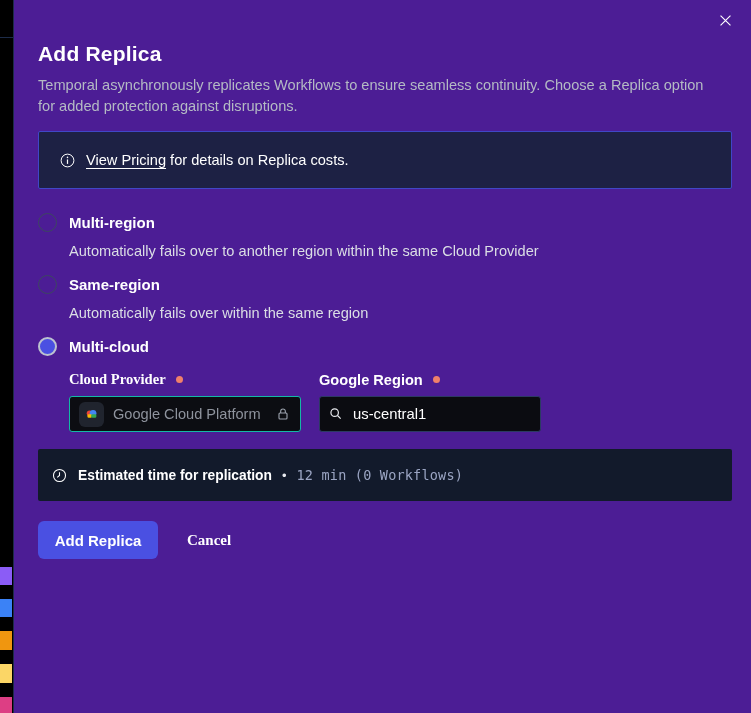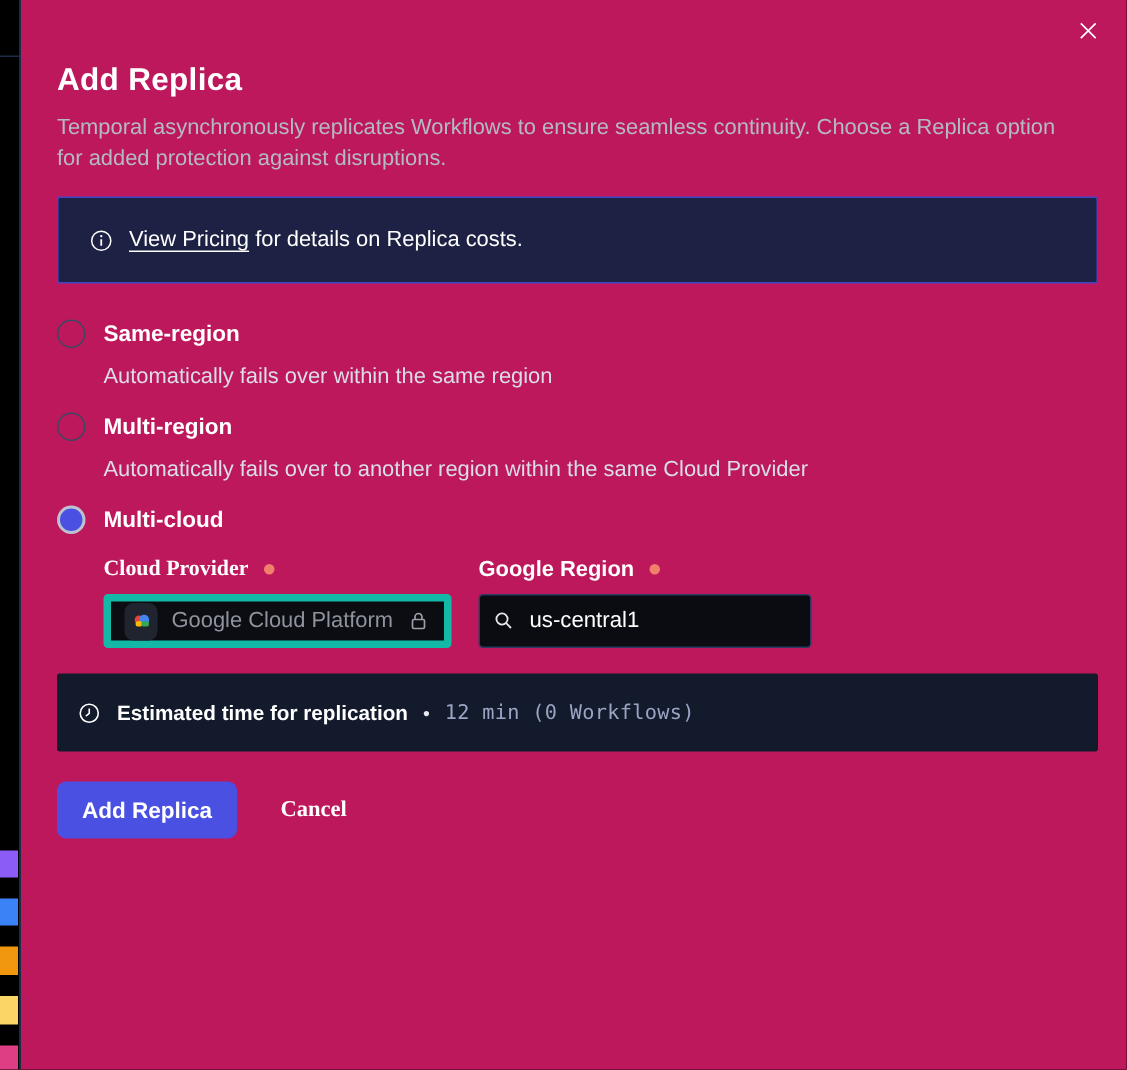--- a/index.html
+++ b/index.html
@@ -15,21 +15,21 @@
   .backdrop-line-h { position:absolute; left:0; top:37px; width:13px; height:1px; background:#1d2c49; }
   .chip { position:absolute; left:0; width:12px; }
   .chip-0 { top:567px; height:18px; }
   .chip-1 { top:599px; height:18px; }
   .chip-2 { top:631px; height:19px; }
   .chip-3 { top:664px; height:19px; }
   .chip-4 { top:697px; height:16px; }
 
   .modal {
     position:absolute; left:13px; top:0; right:0; bottom:0;
-    background:#be185d;
+    background:#4c1d95;
     border-left:1px solid #1d2c49;
     padding:0 19px 0 24px;
   }
   .close-btn {
     position:absolute; top:9px; right:15px; width:22px; height:22px;
     background:none; border:none; cursor:pointer; display:flex; align-items:center; justify-content:center;
   }
   .modal-title { margin-top:41px; font-size:21px; font-weight:700; letter-spacing:.2px; line-height:26px; }
   .modal-desc { margin-top:8px; font-size:14.6px; line-height:21px; color:#b4bac4; max-width:686px; }
 
@@ -53,21 +53,21 @@
   .option-desc { margin:8px 0 0 31px; font-size:14.6px; line-height:21px; color:#dbdee5; }
 
   .mc-form { margin:12px 0 0 31px; }
   .labels-row { display:flex; gap:18px; }
   .labels-row .lbl { display:flex; align-items:center; height:21px; font-size:14.6px; font-weight:700; }
   .lbl-1 { width:232px;font-family:Liberation Serif, serif; } .lbl-2 { width:222px; }
   .req-dot { width:7px; height:7px; border-radius:50%; background:var(--required_dot); margin-left:10px; display:inline-block; }
   .fields-row { display:flex; gap:18px; margin-top:6px; }
   .select-field {
     width:232px; height:36px; background:#0c0d12;
-    border:5px solid #14b8a6; border-radius:3px;
+    border:1px solid #14b8a6; border-radius:3px;
     display:flex; align-items:center; gap:9px; padding:0 9px; cursor:default;
   }
   .gcp-badge { width:25px; height:25px; border-radius:6px; background:#20242e; display:flex; align-items:center; justify-content:center; }
   .provider-value { flex:1; font-size:14.6px; color:#8e939d; white-space:nowrap; }
   .search-field {
     width:222px; height:36px; background:#0b0c11;
     border:1px solid #2c3a63; border-radius:3px;
     display:flex; align-items:center; gap:9px; padding:0 8px;
   }
   .search-field input {
@@ -132,31 +132,31 @@
     <span>
       <a>View Pricing</a><span> for details on Replica costs.</span>
     </span>
   </div>
 
   <div class="options">
 
     <div class="option">
       <div class="option-head">
         <span class="radio"></span>
-        <span class="option-label">Same-region</span>
-      </div>
-      <div class="option-desc">Automatically fails over within the same region</div>
+        <span class="option-label">Multi-region</span>
+      </div>
+      <div class="option-desc">Automatically fails over to another region within the same Cloud Provider</div>
     </div>
 
     <div class="option">
       <div class="option-head">
         <span class="radio"></span>
-        <span class="option-label">Multi-region</span>
-      </div>
-      <div class="option-desc">Automatically fails over to another region within the same Cloud Provider</div>
+        <span class="option-label">Same-region</span>
+      </div>
+      <div class="option-desc">Automatically fails over within the same region</div>
     </div>
 
     <div class="option selected">
       <div class="option-head">
         <span class="radio"></span>
         <span class="option-label">Multi-cloud</span>
       </div>
 
       <div class="mc-form">
         <div class="labels-row">

